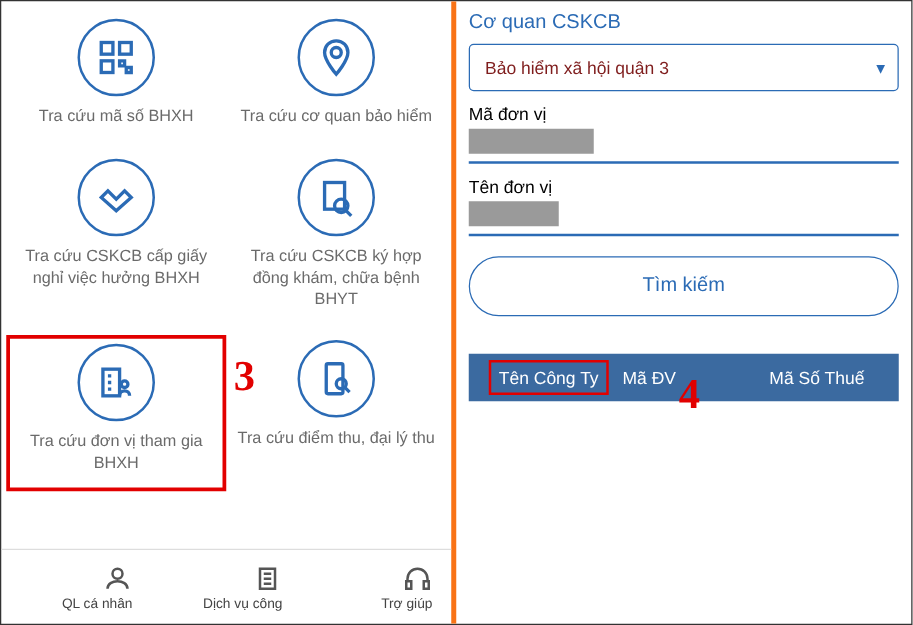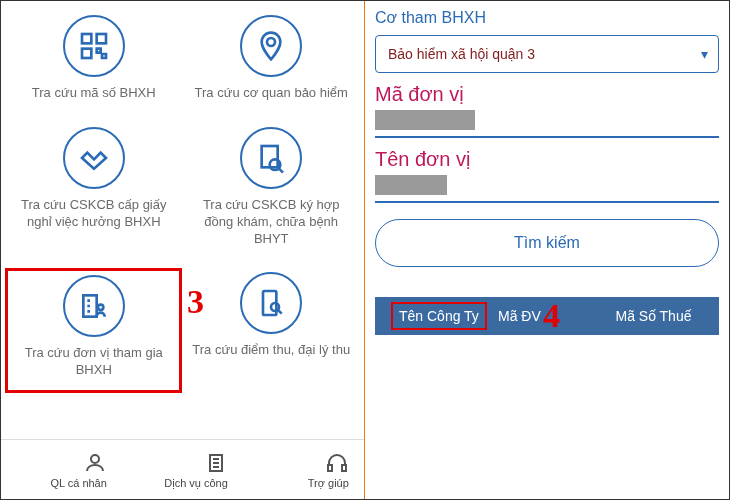--- a/index.html
+++ b/index.html
@@ -1,17 +1,17 @@
 <!DOCTYPE html>
 <html><head>
 <meta charset="utf-8">
 <style>
 * { margin: 0; padding: 0; box-sizing: border-box; font-family: Arial, sans-serif; }
 body { width: 730px; height: 500px; display: flex; border: 1px solid #333; background: #fff; }
-.panel-left { width: 365px; border-right: 1px solid #f97316; display: flex; flex-direction: column; position: relative; gap: 36px; }
+.panel-left { width: 365px; border-right: 4px solid #f97316; display: flex; flex-direction: column; position: relative; gap: 36px; }
 .panel-right { width: 365px; display: flex; flex-direction: column; position: relative; padding: 8px 10px 0 10px; }
 
 .grid { display: grid; grid-template-columns: 1fr 1fr; gap: 10px 0; padding: 10px 4px; flex: 1; }
 .cell { display: flex; flex-direction: column; align-items: center; text-align: center; padding: 4px 6px; }
 .icon-circle { width: 62px; height: 62px; border: 2px solid #2b6bb5; border-radius: 50%; display: flex; align-items: center; justify-content: center; color: #2b6bb5; margin-bottom: 8px; }
 .icon-circle svg { width: 32px; height: 32px; stroke: #2b6bb5; fill: none; stroke-width: 2; }
 .cell-label { font-size: 13px; color: #6a6a6a; line-height: 1.3; }
 
 .highlight-box { border: 3px solid #e20000; }
 
@@ -20,21 +20,21 @@
 .bottom-nav { height: 60px; border-top: 1px solid #ddd; display: flex; justify-content: space-around; align-items: center; }
 .nav-item { display: flex; flex-direction: column; align-items: flex-end; font-size: 11px; color: #444; gap: 2px; width: 25%; }
 .nav-item svg { width: 24px; height: 24px; stroke: #555; fill: none; stroke-width: 2; }
 .nav-item.active svg { stroke: #2b6bb5; }
 .nav-item.active { color: #2b6bb5; }
 
 .field-block { margin-bottom: 10px; }
 .section-title { color: #2b6bb5; font-size: 16px; margin-bottom: 8px; }
 .select-box { border: 1px solid #2b6bb5; border-radius: 4px; padding: 10px 12px; font-size: 14px; color: #7f1d1d; position: relative; }
 .select-box::after { content: '▾'; position: absolute; right: 10px; color: #2b6bb5; }
-.field-label { color: #be185d; font-size: 20px; margin-bottom: 4px; }
+.field-label { color: #000000; font-size: 14px; margin-bottom: 4px; }
 .input-line { border-bottom: 2px solid #2b6bb5; padding-bottom: 4px; height: 28px; }
 .gray-block { background: #9a9a9a; width: 100px; height: 20px; margin-bottom: 2px; }
 
 .search-btn { border: 1.5px solid #2b6bb5; border-radius: 28px; padding: 14px; text-align: center; color: #2b6bb5; font-size: 16px; font-weight: 500; margin: 6px 0 10px 0; }
 
 .table-head { background: #3b6aa0; display: flex; color: #fff; font-size: 14px; height: 38px; align-items: center; }
 .th1 { width: 123px; padding-left: 10px; }
 .th2 { width: 90px; text-align: left; }
 .th3 { flex: 1; text-align: center; }
 .th-highlight { border: 2.5px solid #e20000; padding: 4px 6px; margin-left: 6px; display: inline-block; }
@@ -144,21 +144,21 @@
           <rect x="17" y="14" width="4" height="6"></rect>
         </svg>
       <span>Trợ giúp</span>
     </div>
   </div>
 </div>
 
 <div class="panel-right">
 
   <div class="field-block">
-    <div class="section-title">Cơ tham BHXH</div>
+    <div class="section-title">Cơ quan CSKCB</div>
     <div class="select-box">Bảo hiểm xã hội quận 3</div>
   </div>
 
   <div class="field-block">
     <div class="field-label">Mã đơn vị</div>
     <div class="input-line">
       <div class="gray-block"></div>
     </div>
   </div>
 

